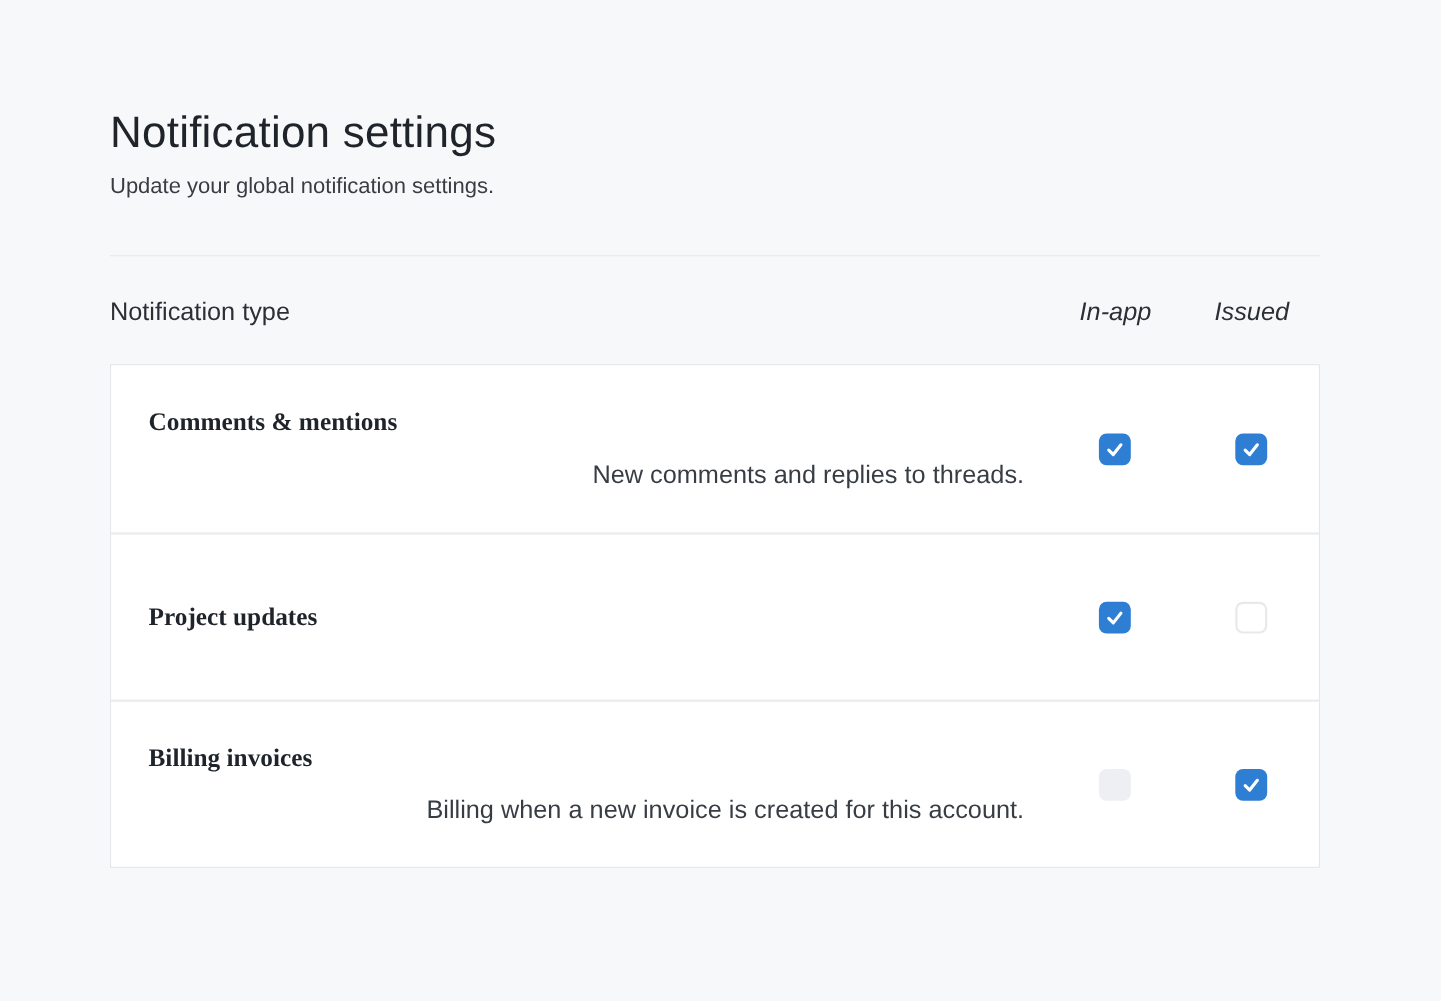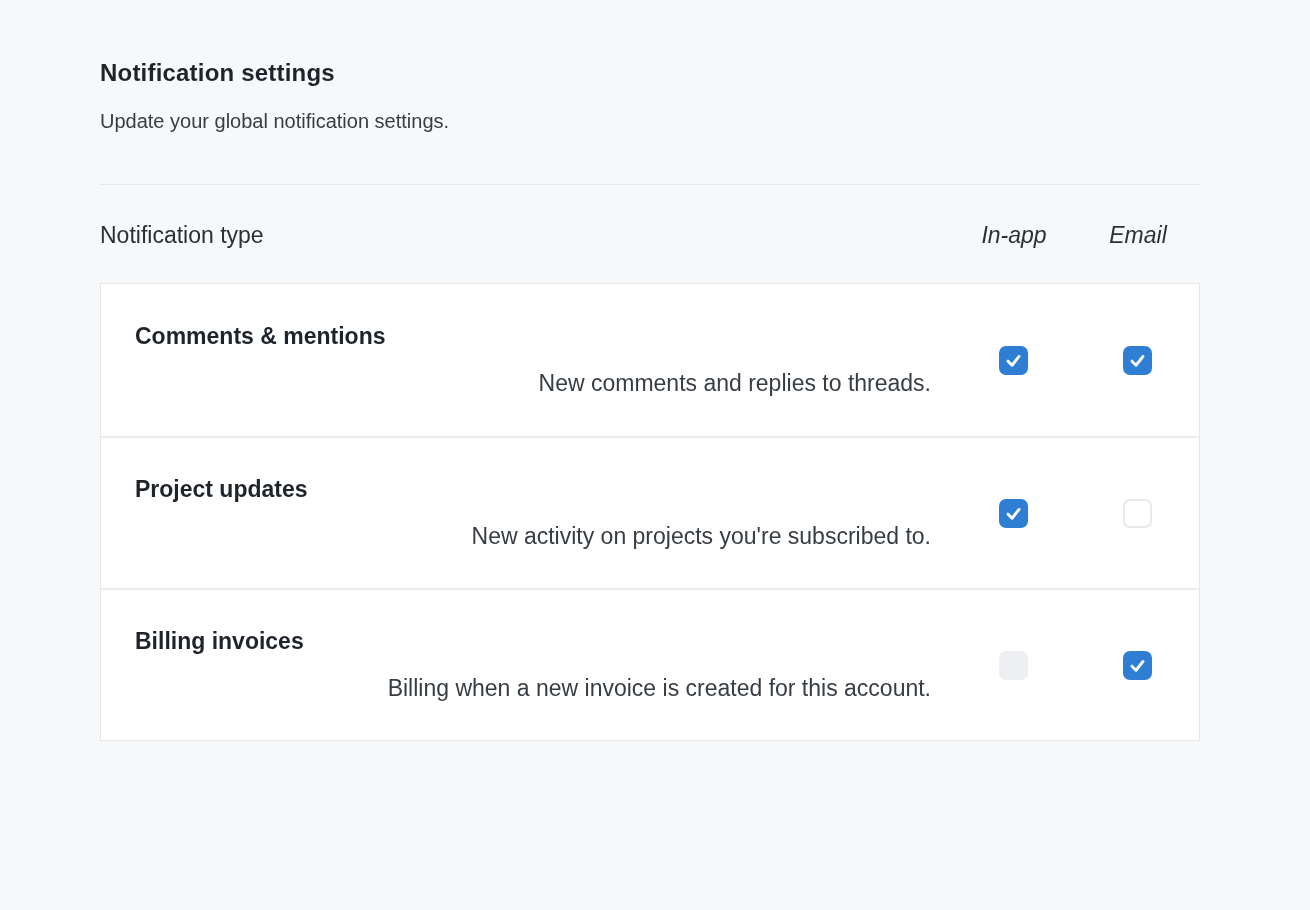--- a/index.html
+++ b/index.html
@@ -23,24 +23,24 @@
     background: var(--page-bg);
     font-family: "Liberation Sans", "DejaVu Sans", sans-serif;
     -webkit-font-smoothing: antialiased;
   }
   .page {
     width: 1100px;
     margin-left: 100px;
   }
   .page-title {
     margin: 0;
-    padding-top: 52px;
-    font-size: 24px;
+    padding-top: 100px;
+    font-size: 40px;
     line-height: 42px;
-    font-weight: 700;
+    font-weight: 400;
     color: var(--title-color);
     letter-spacing: 0.2px;
   }
   .page-subtitle {
     margin: 10px 0 0;
     font-size: 20px;
     line-height: 34px;
     font-weight: 400;
     color: var(--text-color);
   }
@@ -89,20 +89,21 @@
   }
   .row-text {
     flex: 1;
     padding: 34px 20px 34px 0;
   }
   .row-title {
     font-size: 23px;
     line-height: 30px;
     font-weight: 700;
     color: var(--title-color);
+    font-family: Liberation Serif, serif;
   }
   .row-desc {
     margin-top: 16px;
     font-size: 23px;
     line-height: 32px;
     font-weight: 400;
     color: var(--text-color);
     text-align: right;
   }
   .checkbox {
@@ -126,21 +127,21 @@
 <div class="page">
 
   <h1 class="page-title">Notification settings</h1>
   <p class="page-subtitle">Update your global notification settings.</p>
 
   <div class="top-divider"></div>
 
   <div class="table-header">
     <div class="type-col">Notification type</div>
     <div class="col">In-app</div>
-    <div class="col">Email</div>
+    <div class="col">Issued</div>
   </div>
 
   <div class="card">
 
     <div class="row">
       <div class="row-text">
         <div class="row-title">Comments &amp; mentions</div>
         <div class="row-desc">New comments and replies to threads.</div>
       </div>
       <div class="col">
@@ -155,21 +156,20 @@
           <svg class="check-icon" width="19" height="19" viewBox="0 0 24 24" fill="none">
             <path d="M5 12.8l5.2 5.2L19 6.8" stroke="#ffffff" stroke-width="3.6" stroke-linecap="round" stroke-linejoin="round"></path>
           </svg>
         </div>
       </div>
     </div>
 
     <div class="row">
       <div class="row-text">
         <div class="row-title">Project updates</div>
-        <div class="row-desc">New activity on projects you're subscribed to.</div>
       </div>
       <div class="col">
         <div class="checkbox" data-state="checked">
           <svg class="check-icon" width="19" height="19" viewBox="0 0 24 24" fill="none">
             <path d="M5 12.8l5.2 5.2L19 6.8" stroke="#ffffff" stroke-width="3.6" stroke-linecap="round" stroke-linejoin="round"></path>
           </svg>
         </div>
       </div>
       <div class="col">
         <div class="checkbox" data-state="unchecked">

